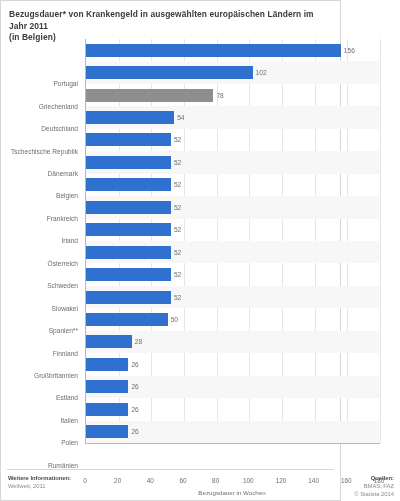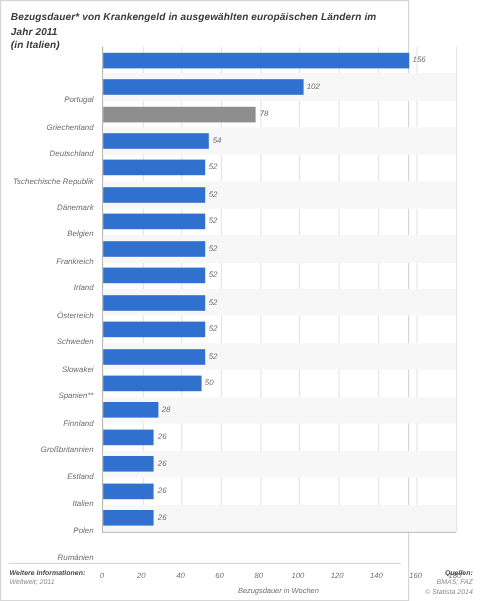--- a/index.html
+++ b/index.html
@@ -14,21 +14,20 @@
     color: #58595b;
     overflow: hidden;
   }
   .page {
     position: relative;
     width: 341px;
     height: 501px;
     box-sizing: border-box;
     border: 1px solid #d7d7d7;
     background: #ffffff;
-    font-style: italic;
   }
 
   
   .title-block {
     padding: 8px 10px 0 8px;
   }
   .title-line {
     font-size: 8.4px;
     font-weight: bold;
     color: #3b3b3d;
@@ -162,21 +161,21 @@
   }
   .footer-sub { color: #8a8b8d; }
 </style>
 </head>
 <body>
 
 <div class="page">
 
   <div class="title-block">
     <div class="title-line">Bezugsdauer* von Krankengeld in ausgewählten europäischen Ländern im Jahr 2011</div>
-    <div class="title-line">(in Italien)</div>
+    <div class="title-line">(in Belgien)</div>
   </div>
 
   <div class="chart-wrap">
     <div class="ylabels" id="ylabels">
         <div class="ylabel" style="top: 7.22222px;">Portugal</div>
         <div class="ylabel" style="top: 29.6667px;">Griechenland</div>
         <div class="ylabel" style="top: 52.1111px;">Deutschland</div>
         <div class="ylabel" style="top: 74.5556px;">Tschechische Republik</div>
         <div class="ylabel" style="top: 97px;">Dänemark</div>
         <div class="ylabel" style="top: 119.444px;">Belgien</div>

